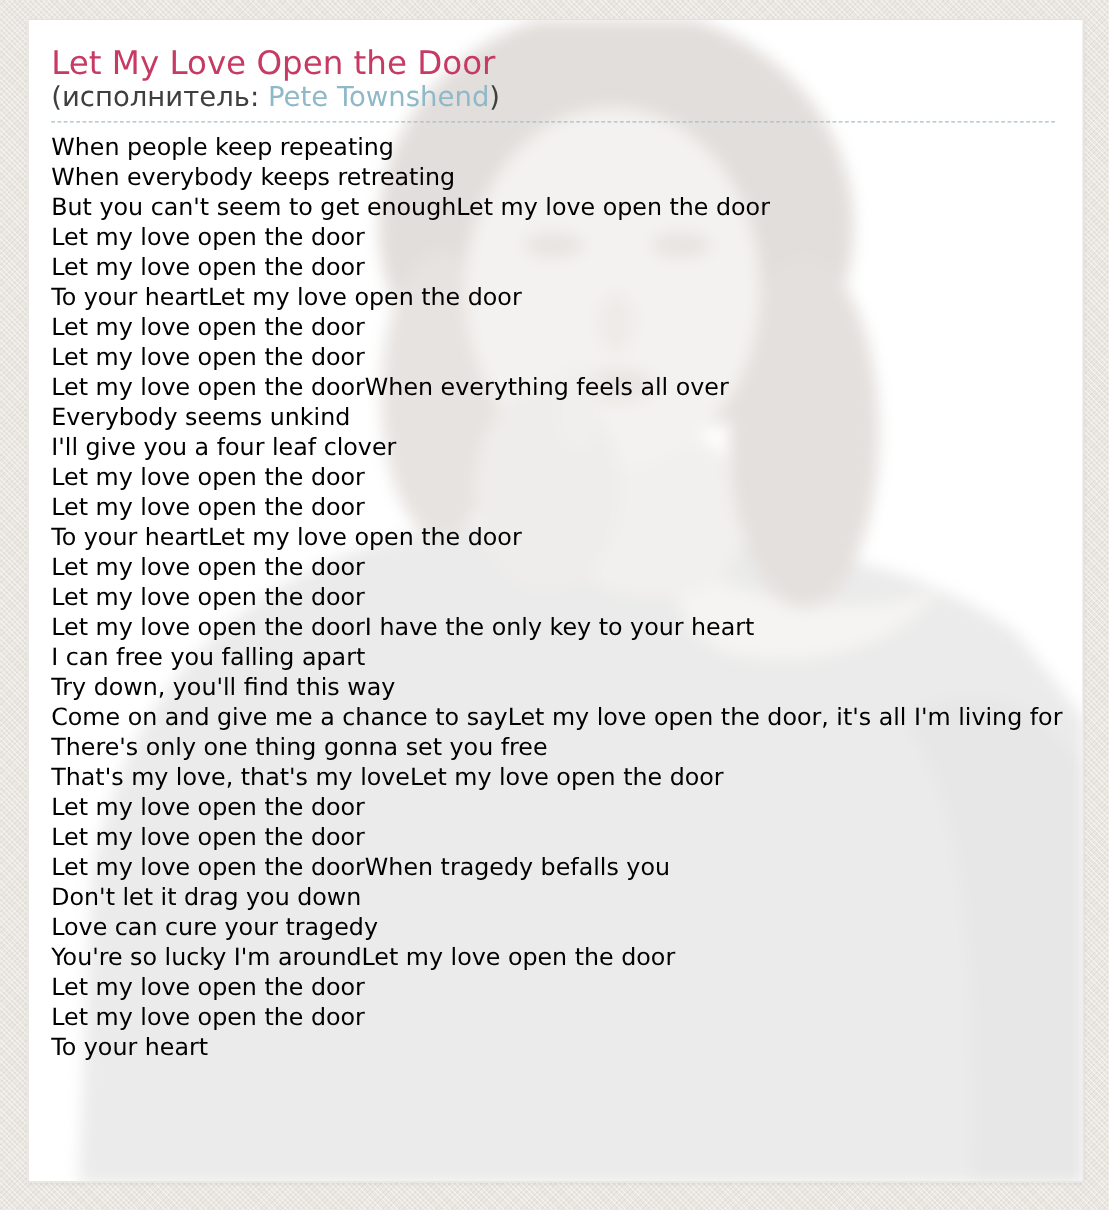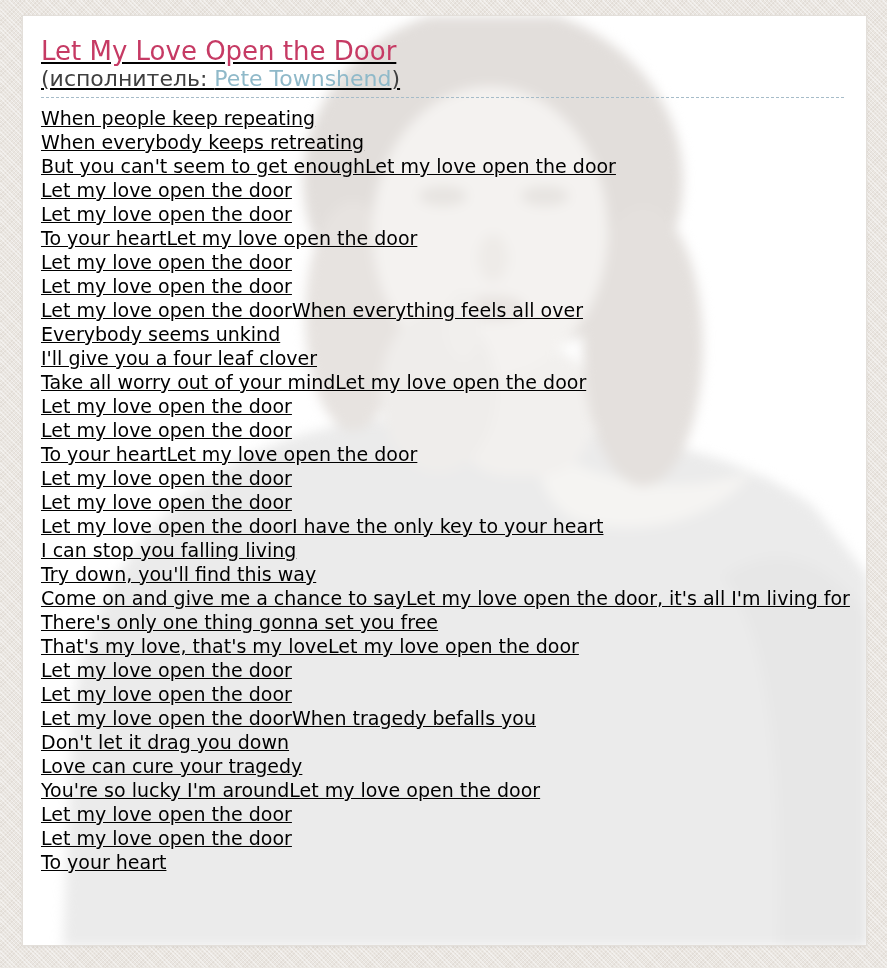--- a/index.html
+++ b/index.html
@@ -26,21 +26,21 @@
     padding: 20px 22px 0 18px;
   }
   .watermark {
     position: absolute;
     left: 0; top: 0;
     width: 845px; height: 931px;
     pointer-events: none;
     filter: blur(6px);
     z-index: 0;
   }
-  .content { position: relative; z-index: 1; text-decoration: underline; }
+  .content { position: relative; z-index: 1; }
   .song-header {
     border-bottom: 1px dashed #a6bcc9;
     padding-bottom: 7px;
   }
   .song-title {
     font-size: 26px;
     font-weight: 400;
     line-height: 30px;
     color: #c63a64;
   }
@@ -106,28 +106,27 @@
         <div class="lyric-line">When everybody keeps retreating</div>
         <div class="lyric-line">But you can't seem to get enoughLet my love open the door</div>
         <div class="lyric-line">Let my love open the door</div>
         <div class="lyric-line">Let my love open the door</div>
         <div class="lyric-line">To your heartLet my love open the door</div>
         <div class="lyric-line">Let my love open the door</div>
         <div class="lyric-line">Let my love open the door</div>
         <div class="lyric-line">Let my love open the doorWhen everything feels all over</div>
         <div class="lyric-line">Everybody seems unkind</div>
         <div class="lyric-line">I'll give you a four leaf clover</div>
-        <div class="lyric-line">Take all worry out of your mindLet my love open the door</div>
         <div class="lyric-line">Let my love open the door</div>
         <div class="lyric-line">Let my love open the door</div>
         <div class="lyric-line">To your heartLet my love open the door</div>
         <div class="lyric-line">Let my love open the door</div>
         <div class="lyric-line">Let my love open the door</div>
         <div class="lyric-line">Let my love open the doorI have the only key to your heart</div>
-        <div class="lyric-line">I can stop you falling living</div>
+        <div class="lyric-line">I can free you falling apart</div>
         <div class="lyric-line">Try down, you'll find this way</div>
         <div class="lyric-line">Come on and give me a chance to sayLet my love open the door, it's all I'm living for</div>
         <div class="lyric-line">There's only one thing gonna set you free</div>
         <div class="lyric-line">That's my love, that's my loveLet my love open the door</div>
         <div class="lyric-line">Let my love open the door</div>
         <div class="lyric-line">Let my love open the door</div>
         <div class="lyric-line">Let my love open the doorWhen tragedy befalls you</div>
         <div class="lyric-line">Don't let it drag you down</div>
         <div class="lyric-line">Love can cure your tragedy</div>
         <div class="lyric-line">You're so lucky I'm aroundLet my love open the door</div>

